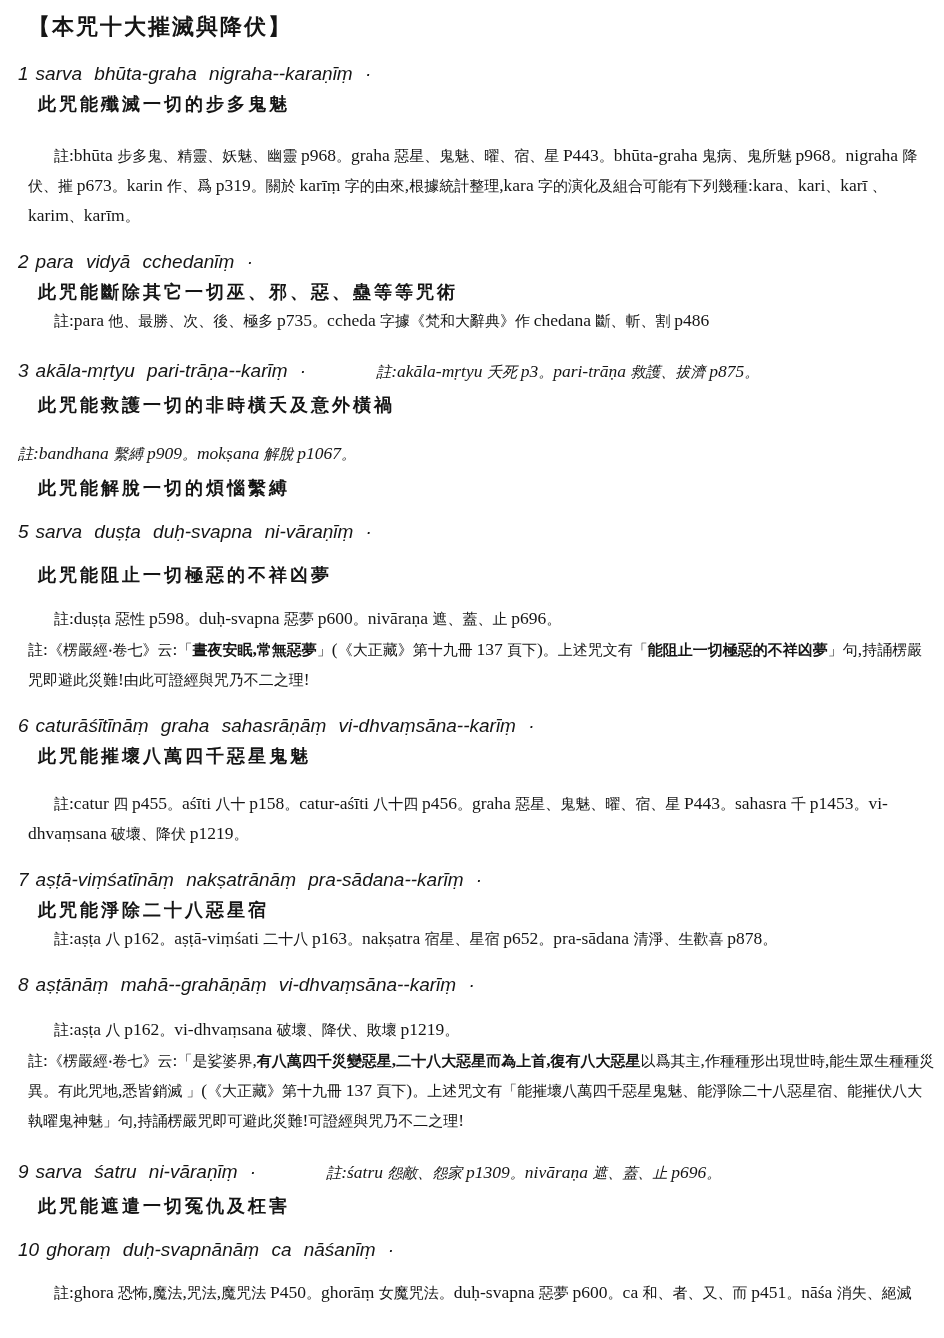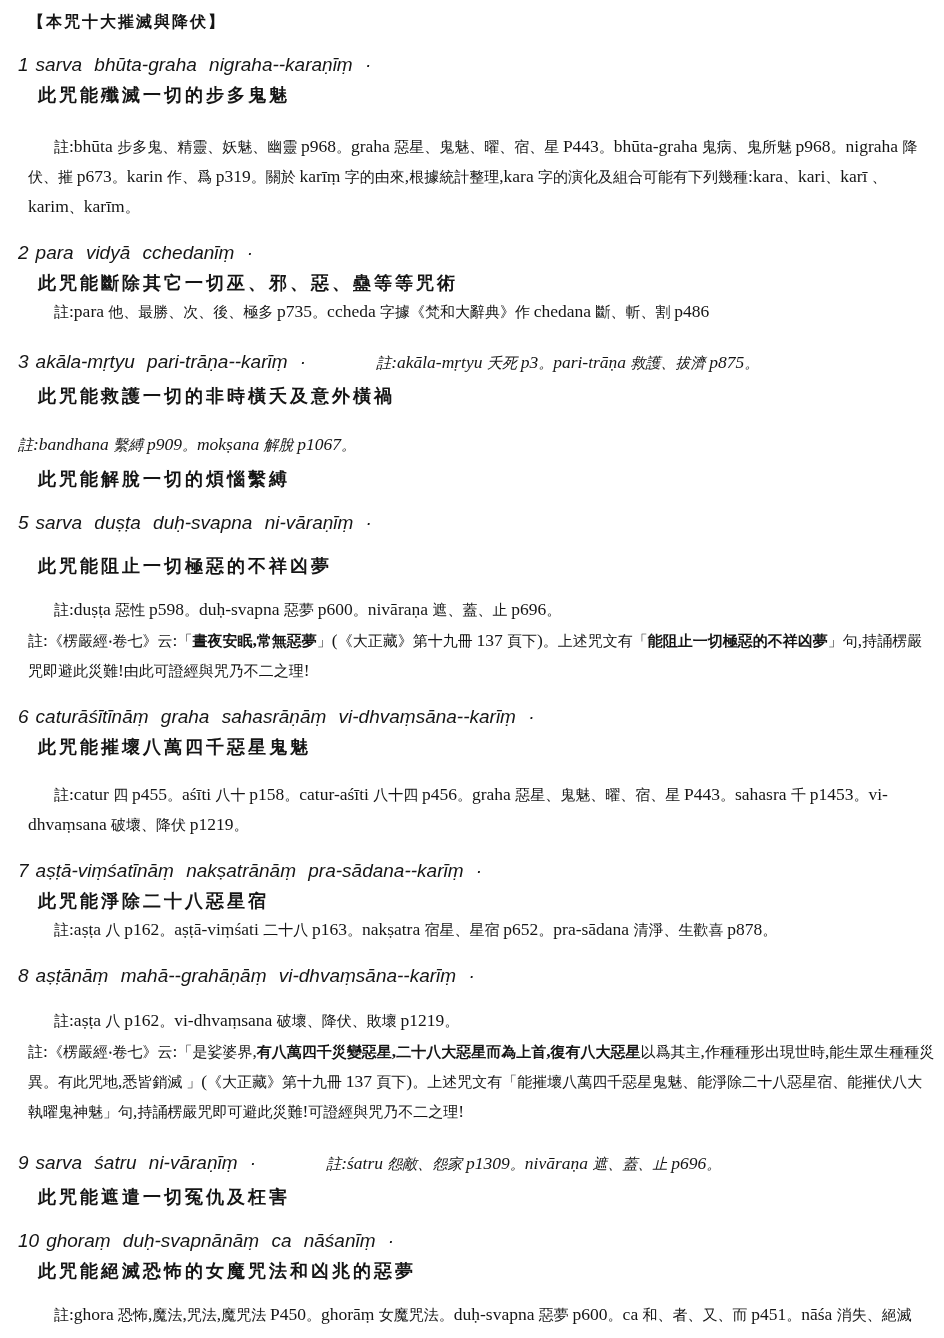--- a/index.html
+++ b/index.html
@@ -11,21 +11,21 @@
     width: 944px;
     height: 1338px;
     overflow: hidden;
     color: #151515;
     font-family: "Liberation Serif", serif;
   }
   .page {
     padding: 12px 8px 0 18px;
   }
   .hdr {
-    font-size: 16px;
+    font-size: 22px;
     font-weight: bold;
     letter-spacing: 2px;
     margin: 0 0 0 10px;
     font-family: "Liberation Serif", serif;
   }
   .items { display: block; }
   .item { margin-top: 21px; }
   .s-row {
     display: flex;
     align-items: baseline;
@@ -146,20 +146,19 @@
         <div class="s-row">
           <div class="s-line"><span class="num">9</span><span class="stx">sarva śatru ni-vāraṇīṃ ·</span></div>
           <div class="note inline"><span class="cj">註</span><span class="lat">:śatru </span><span class="cj">怨敵、怨家 </span><span class="lat">p1309</span><span class="cj">。</span><span class="lat">nivāraṇa </span><span class="cj">遮、蓋、止 </span><span class="lat">p696</span><span class="cj">。</span></div>
         </div>
         <div class="cjk">此咒能遮遣一切冤仇及枉害</div>
       </div>
       <div class="item">
         <div class="s-row">
           <div class="s-line"><span class="num">10</span><span class="stx">ghoraṃ duḥ-svapnānāṃ ca nāśanīṃ ·</span></div>
         </div>
-        <div class="cjk">此咒能絕滅恐怖的女魔咒法和凶兆的惡夢</div>
         <div class="notes">
           <p class="note"><span class="cj">註</span><span class="lat">:ghora </span><span class="cj">恐怖</span><span class="lat">,</span><span class="cj">魔法</span><span class="lat">,</span><span class="cj">咒法</span><span class="lat">,</span><span class="cj">魔咒法 </span><span class="lat">P450</span><span class="cj">。</span><span class="lat">ghorāṃ </span><span class="cj">女魔咒法。</span><span class="lat">duḥ-svapna </span><span class="cj">惡夢 </span><span class="lat">p600</span><span class="cj">。</span><span class="lat">ca </span><span class="cj">和、者、又、而 </span><span class="lat">p451</span><span class="cj">。</span><span class="lat">nāśa </span><span class="cj">消失、絕滅 </span></p>
         </div>
       </div>
     </div>
 
 </div>
 
 </body></html>

